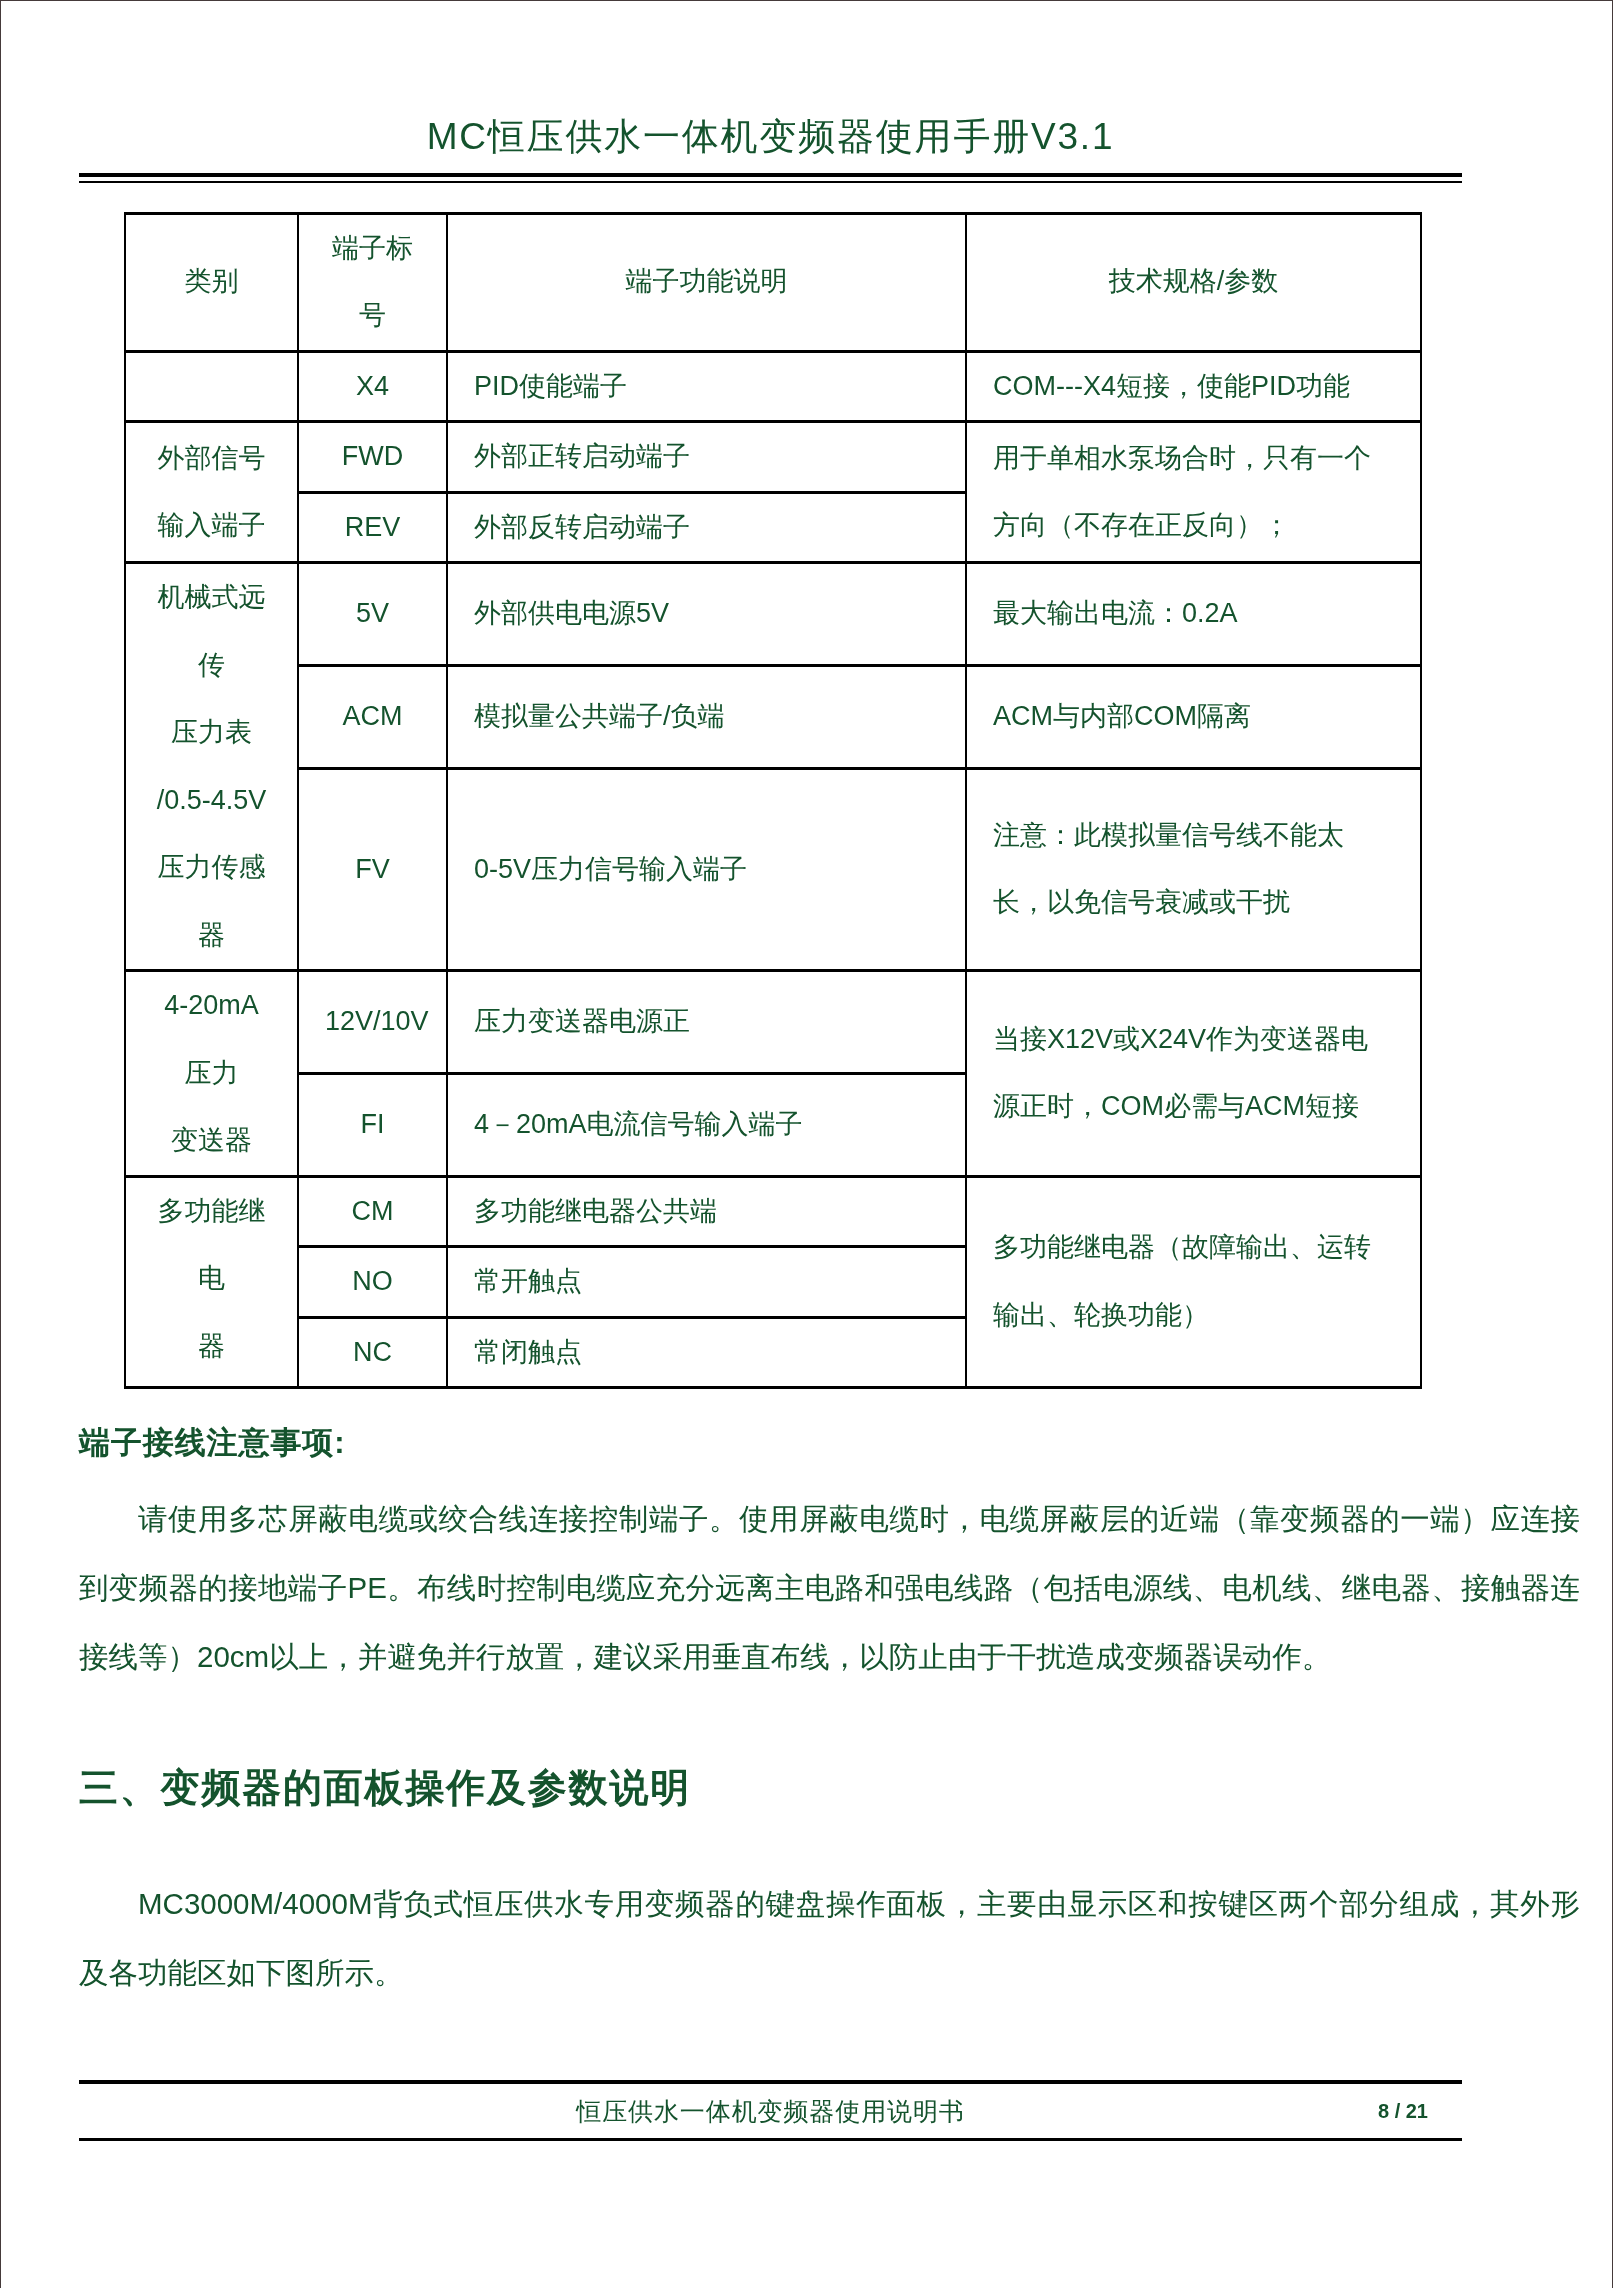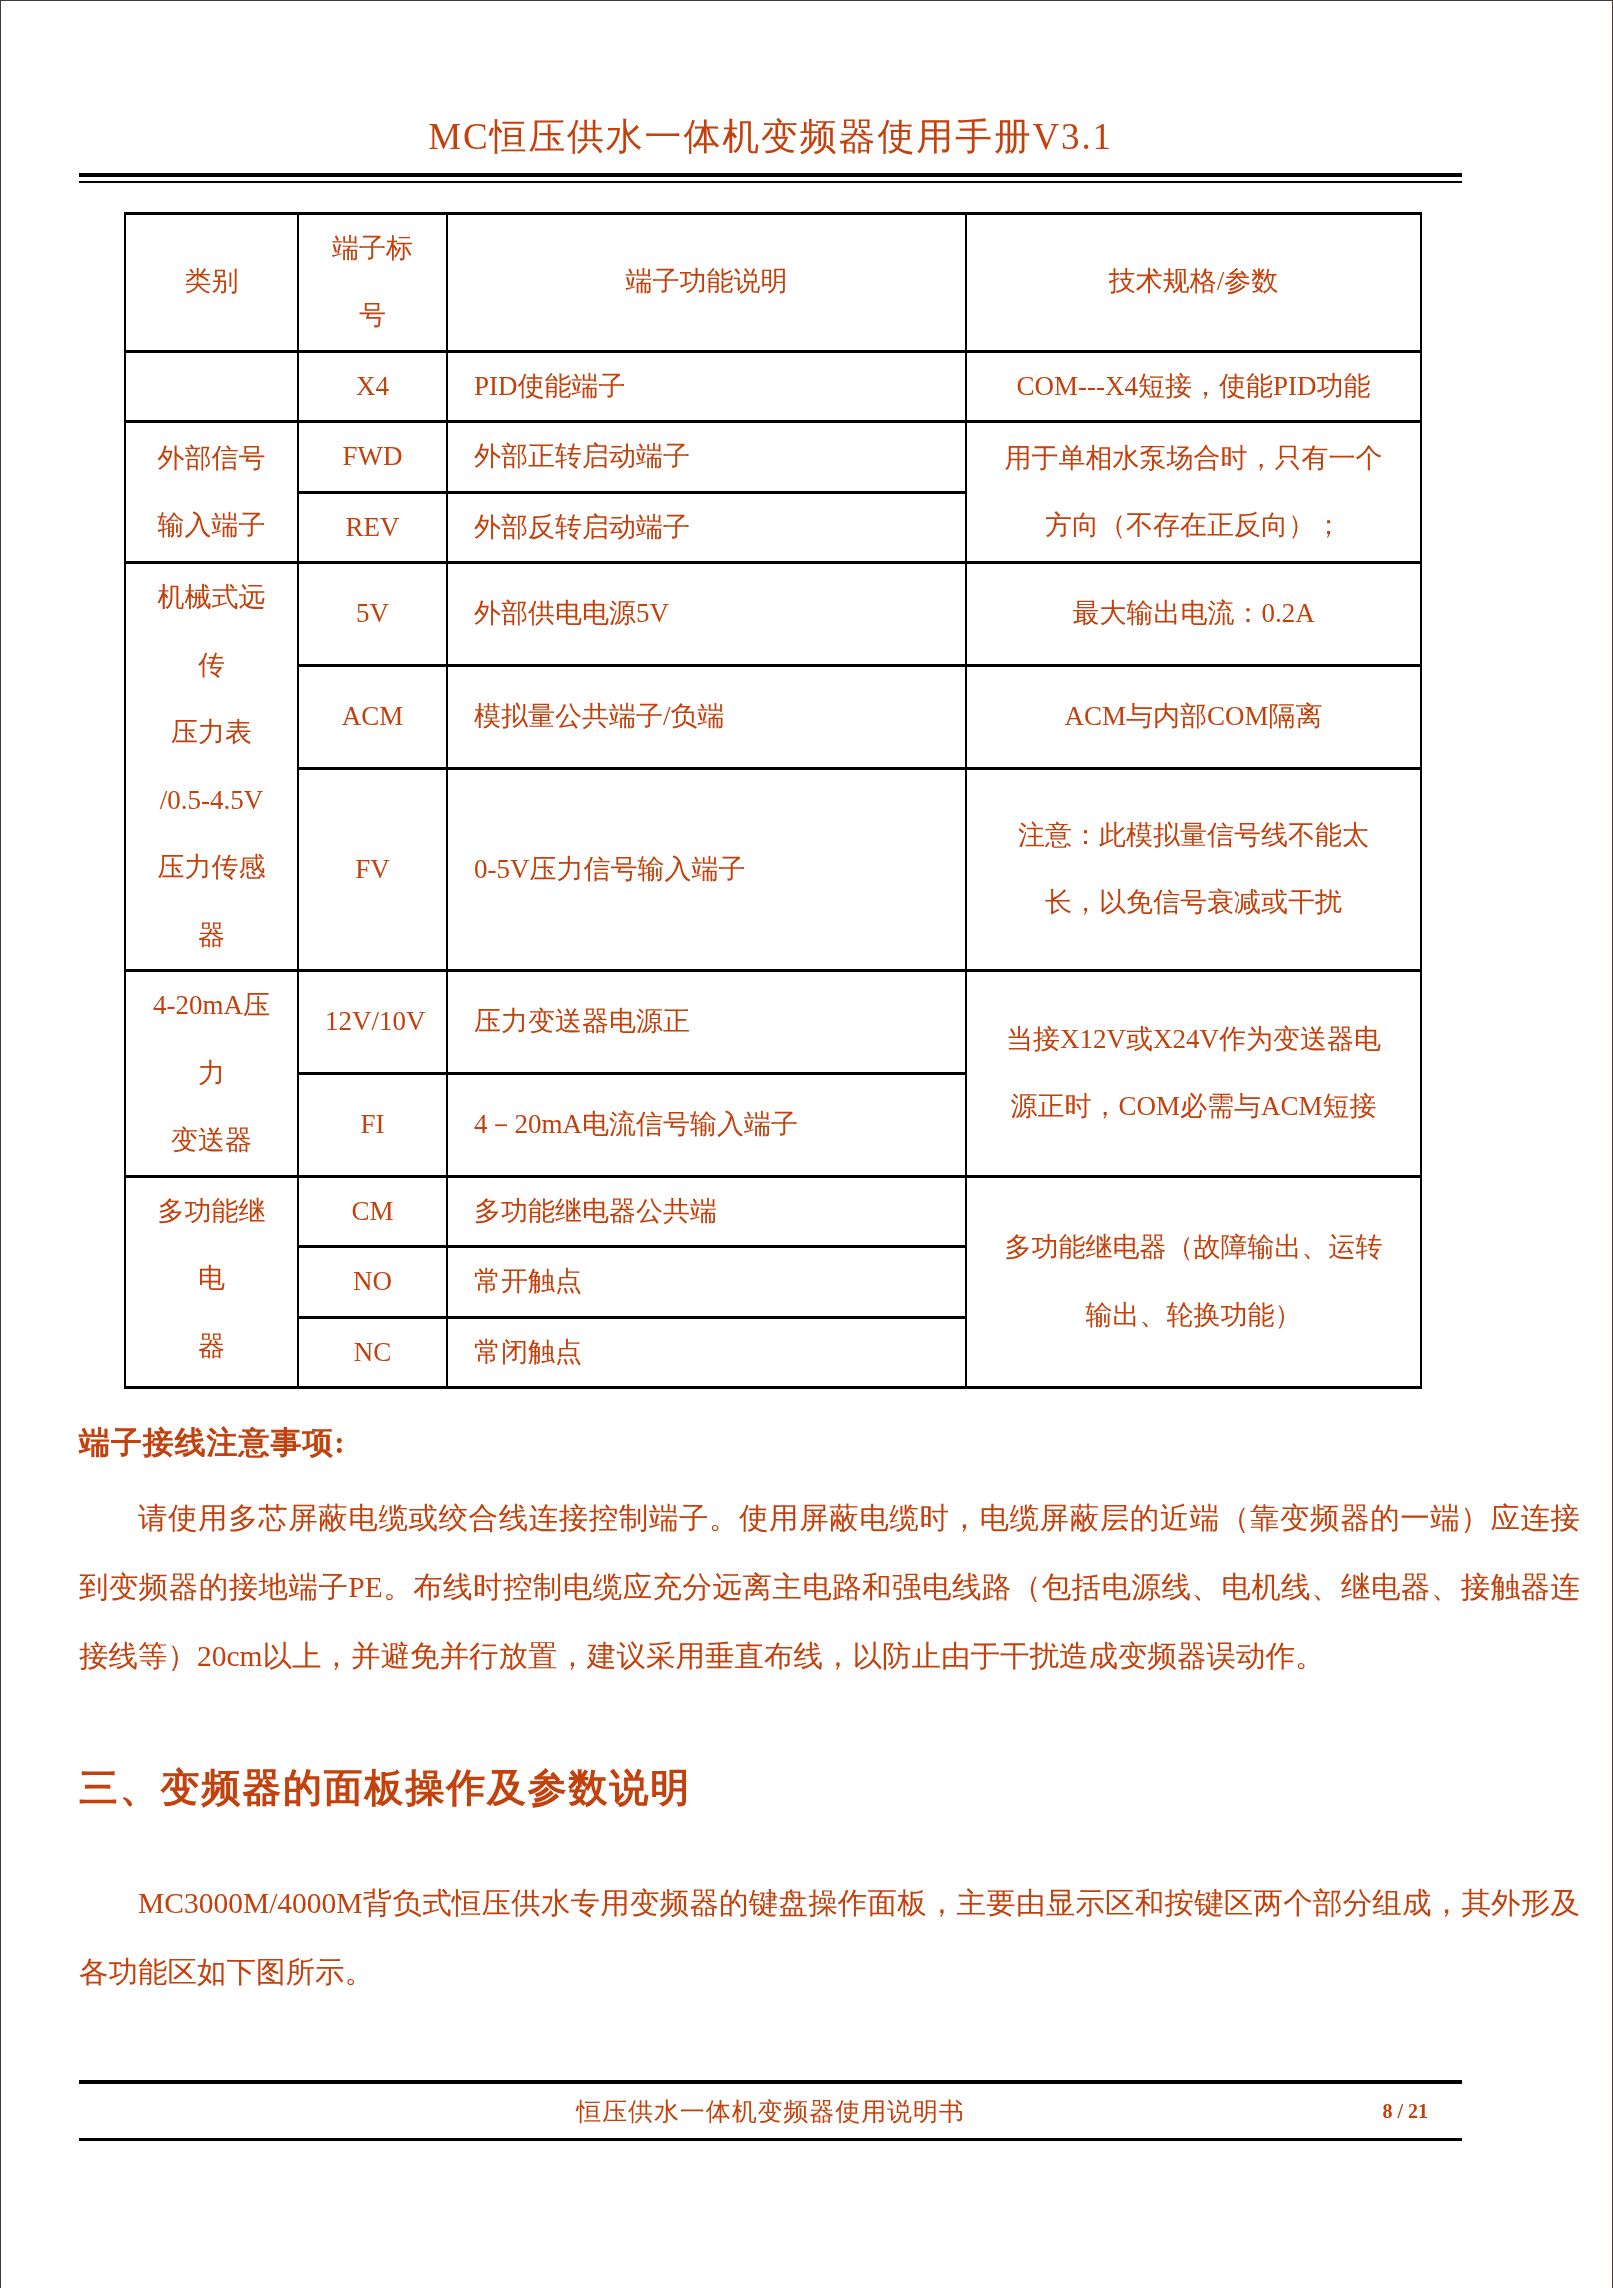--- a/index.html
+++ b/index.html
@@ -2,22 +2,22 @@
 <html style="font-size:14.8px"><head>
 <meta charset="utf-8">
 <style>
   html,body{margin:0;padding:0;background:#888;}
   .page{
     position:relative;
     width:1613px;height:2289px;
     background:#ffffff;
     border:1.8px solid #453a3a;
     box-sizing:border-box;
-    font-family:Liberation Serif, serif;
-    color:#c2410c;
+    font-family:Liberation Sans, sans-serif;
+    color:#14532d;
     overflow:hidden;
   }
   .content{
     position:absolute;
     left:78px; top:0;
     width:1501px;
   }
   
   .header-title{
     margin-top:111px;
@@ -58,21 +58,21 @@
     overflow:hidden;
   }
   table.term tr{height:68px;}
   table.term tr.hdr{height:83px;}
   table.term tr.tall{height:139px;}
   table.term th{text-align:center;}
   td.cat{text-align:center;white-space:pre-line;}
   td.cat.topleft{vertical-align:top;text-align:center;}
   td.tml{text-align:center;}
   td.fn{text-align:left;padding-left:16.6px;}
-  td.spec{text-align:center;}
+  td.spec{text-align:left;}
   
   .notes-heading{
     margin:33px 0 0 0;
     font-size:31px;
     font-weight:bold;
     letter-spacing:0.9px;
   }
   .para{
     margin:20px 0 0 0;
     font-size:29.5px;

